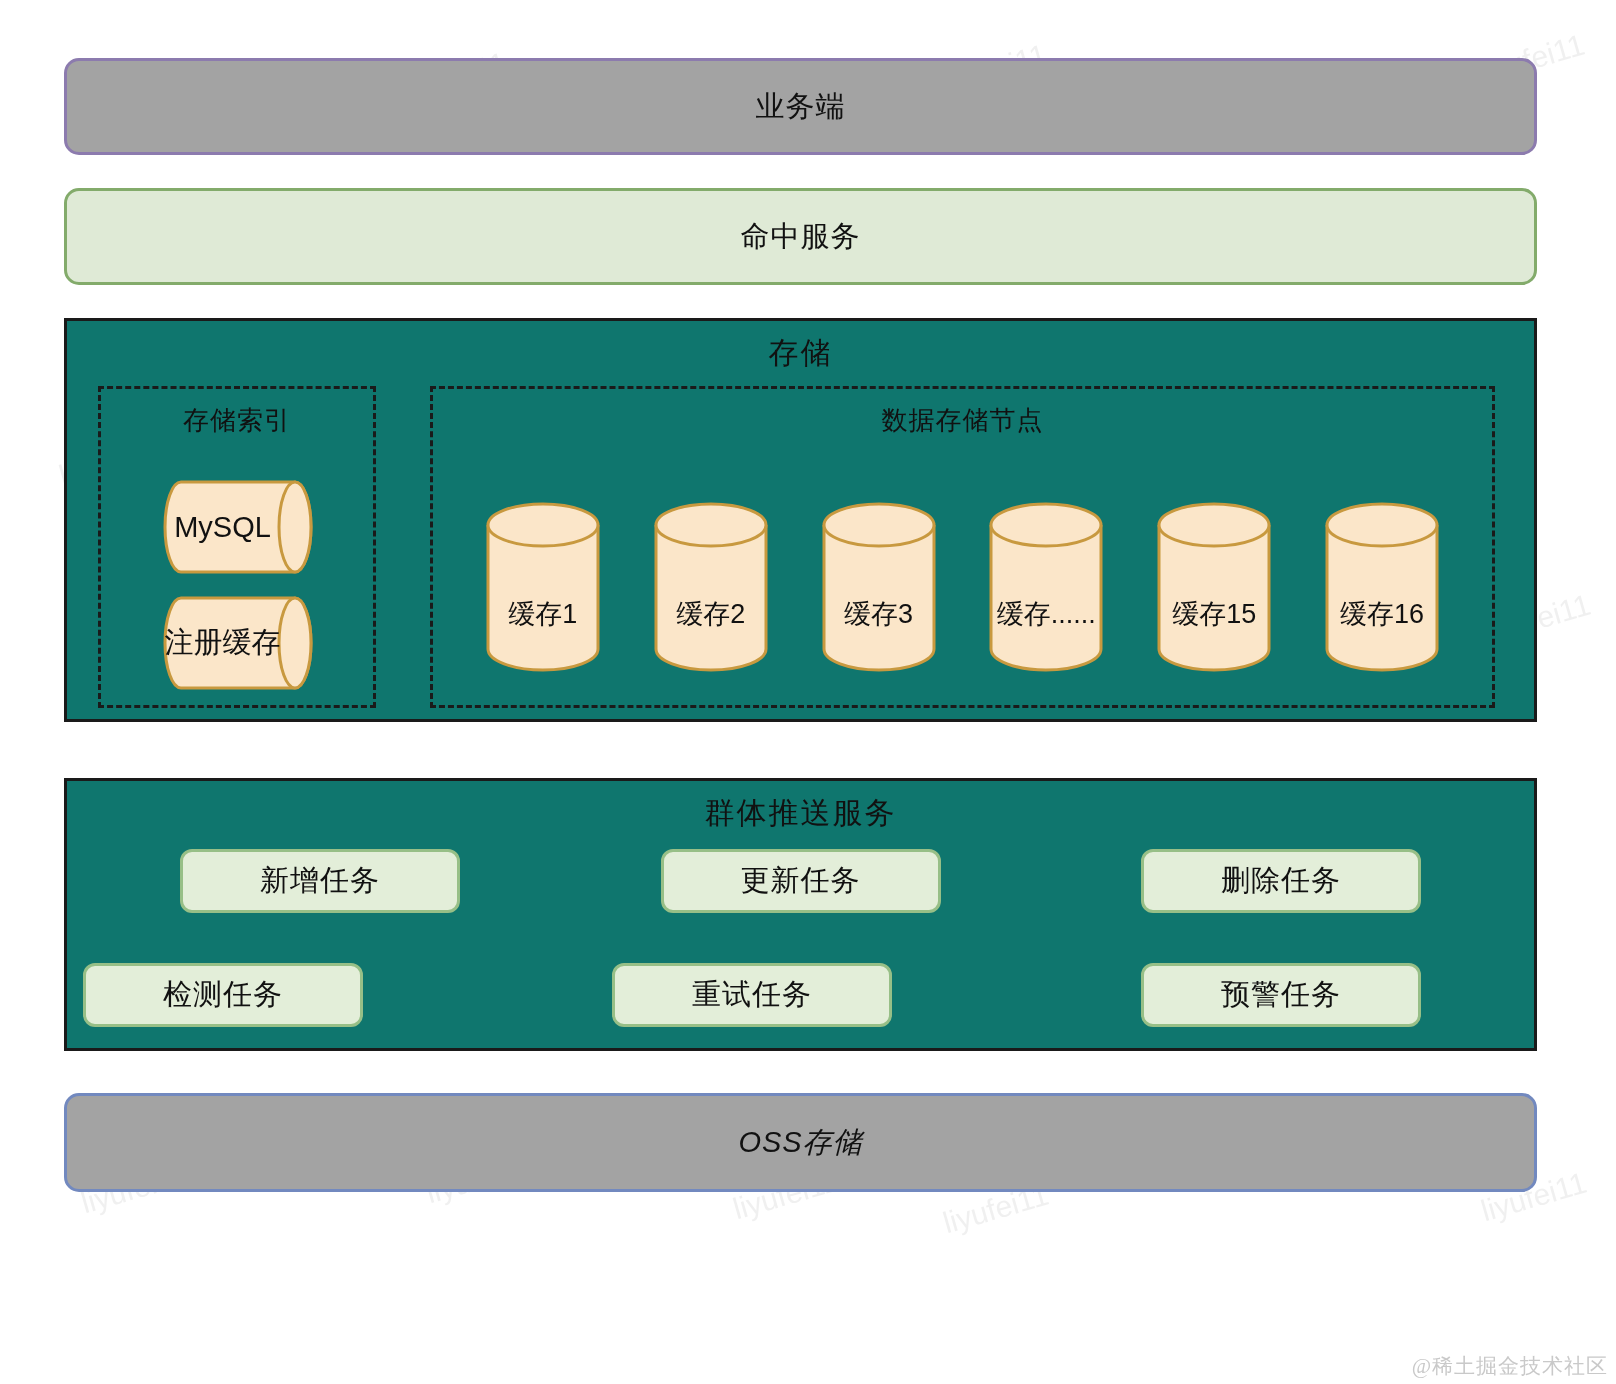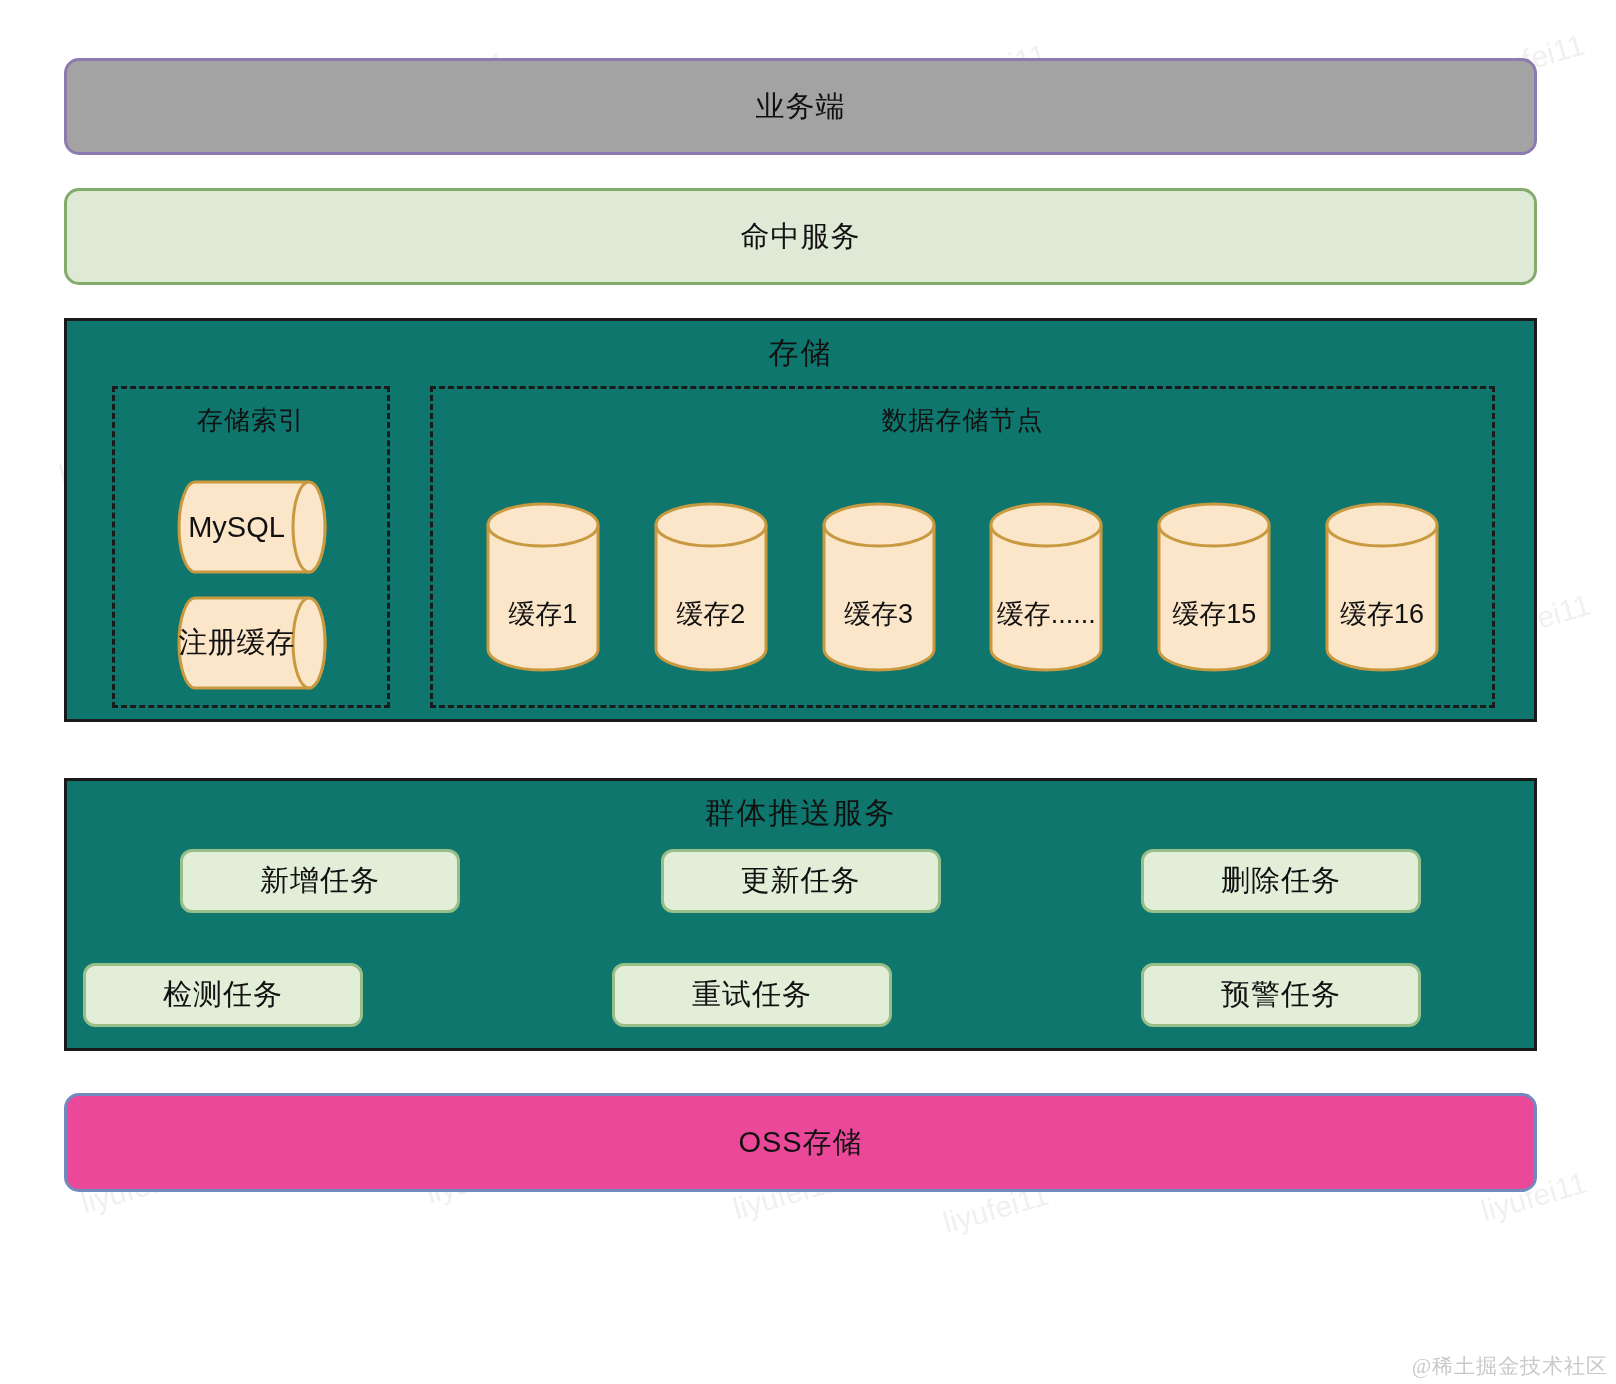--- a/index.html
+++ b/index.html
@@ -9,36 +9,36 @@
     overflow:hidden;
   }
   
   .band{
     position:absolute;left:64px;width:1467px;height:91px;
     border-radius:15px;display:flex;align-items:center;justify-content:center;
     font-size:29px;letter-spacing:1px;
   }
   .band-business{top:58px;background:#a3a3a3;border:3px solid #8C7BAE;align-items:center;}
   .band-hit{top:188px;background:#DFEAD6;border:3px solid #83AB6B;}
-  .band-oss{top:1093px;background:#ec4899;border:3px solid #7289BF;height:93px;}
+  .band-oss{top:1093px;background:#a3a3a3;border:3px solid #7289BF;height:93px;font-style:italic;}
   .band-click{top:1238px;background:#DBE6F7;border:3px solid #7289BF;height:92px;}
   
   .blackbox{
     position:absolute;left:64px;width:1467px;background:#0f766e;
     border:3px solid #1a1a1a;
   }
   .storage-box{top:318px;height:398px;}
   .push-box{top:778px;height:267px;}
   .box-title{
     position:absolute;top:12px;left:0;width:100%;text-align:center;
     font-size:30px;letter-spacing:2px;
   }
   
   .dashed{position:absolute;border:3px dashed #1a1a1a;background:transparent;}
-  .dashed-index{left:45px;top:65px;width:272px;height:316px;}
+  .dashed-index{left:31px;top:65px;width:272px;height:316px;}
   .dashed-nodes{left:363px;top:65px;width:1059px;height:316px;}
   .dashed-title{
     position:absolute;top:14px;left:0;width:100%;text-align:center;
     font-size:26px;letter-spacing:1px;
   }
   
   .hcyl{position:absolute;left:55px;width:163px;height:96px;}
   .hcyl-1{top:90px;}
   .hcyl-2{top:206px;}
   .hcyl-label{

